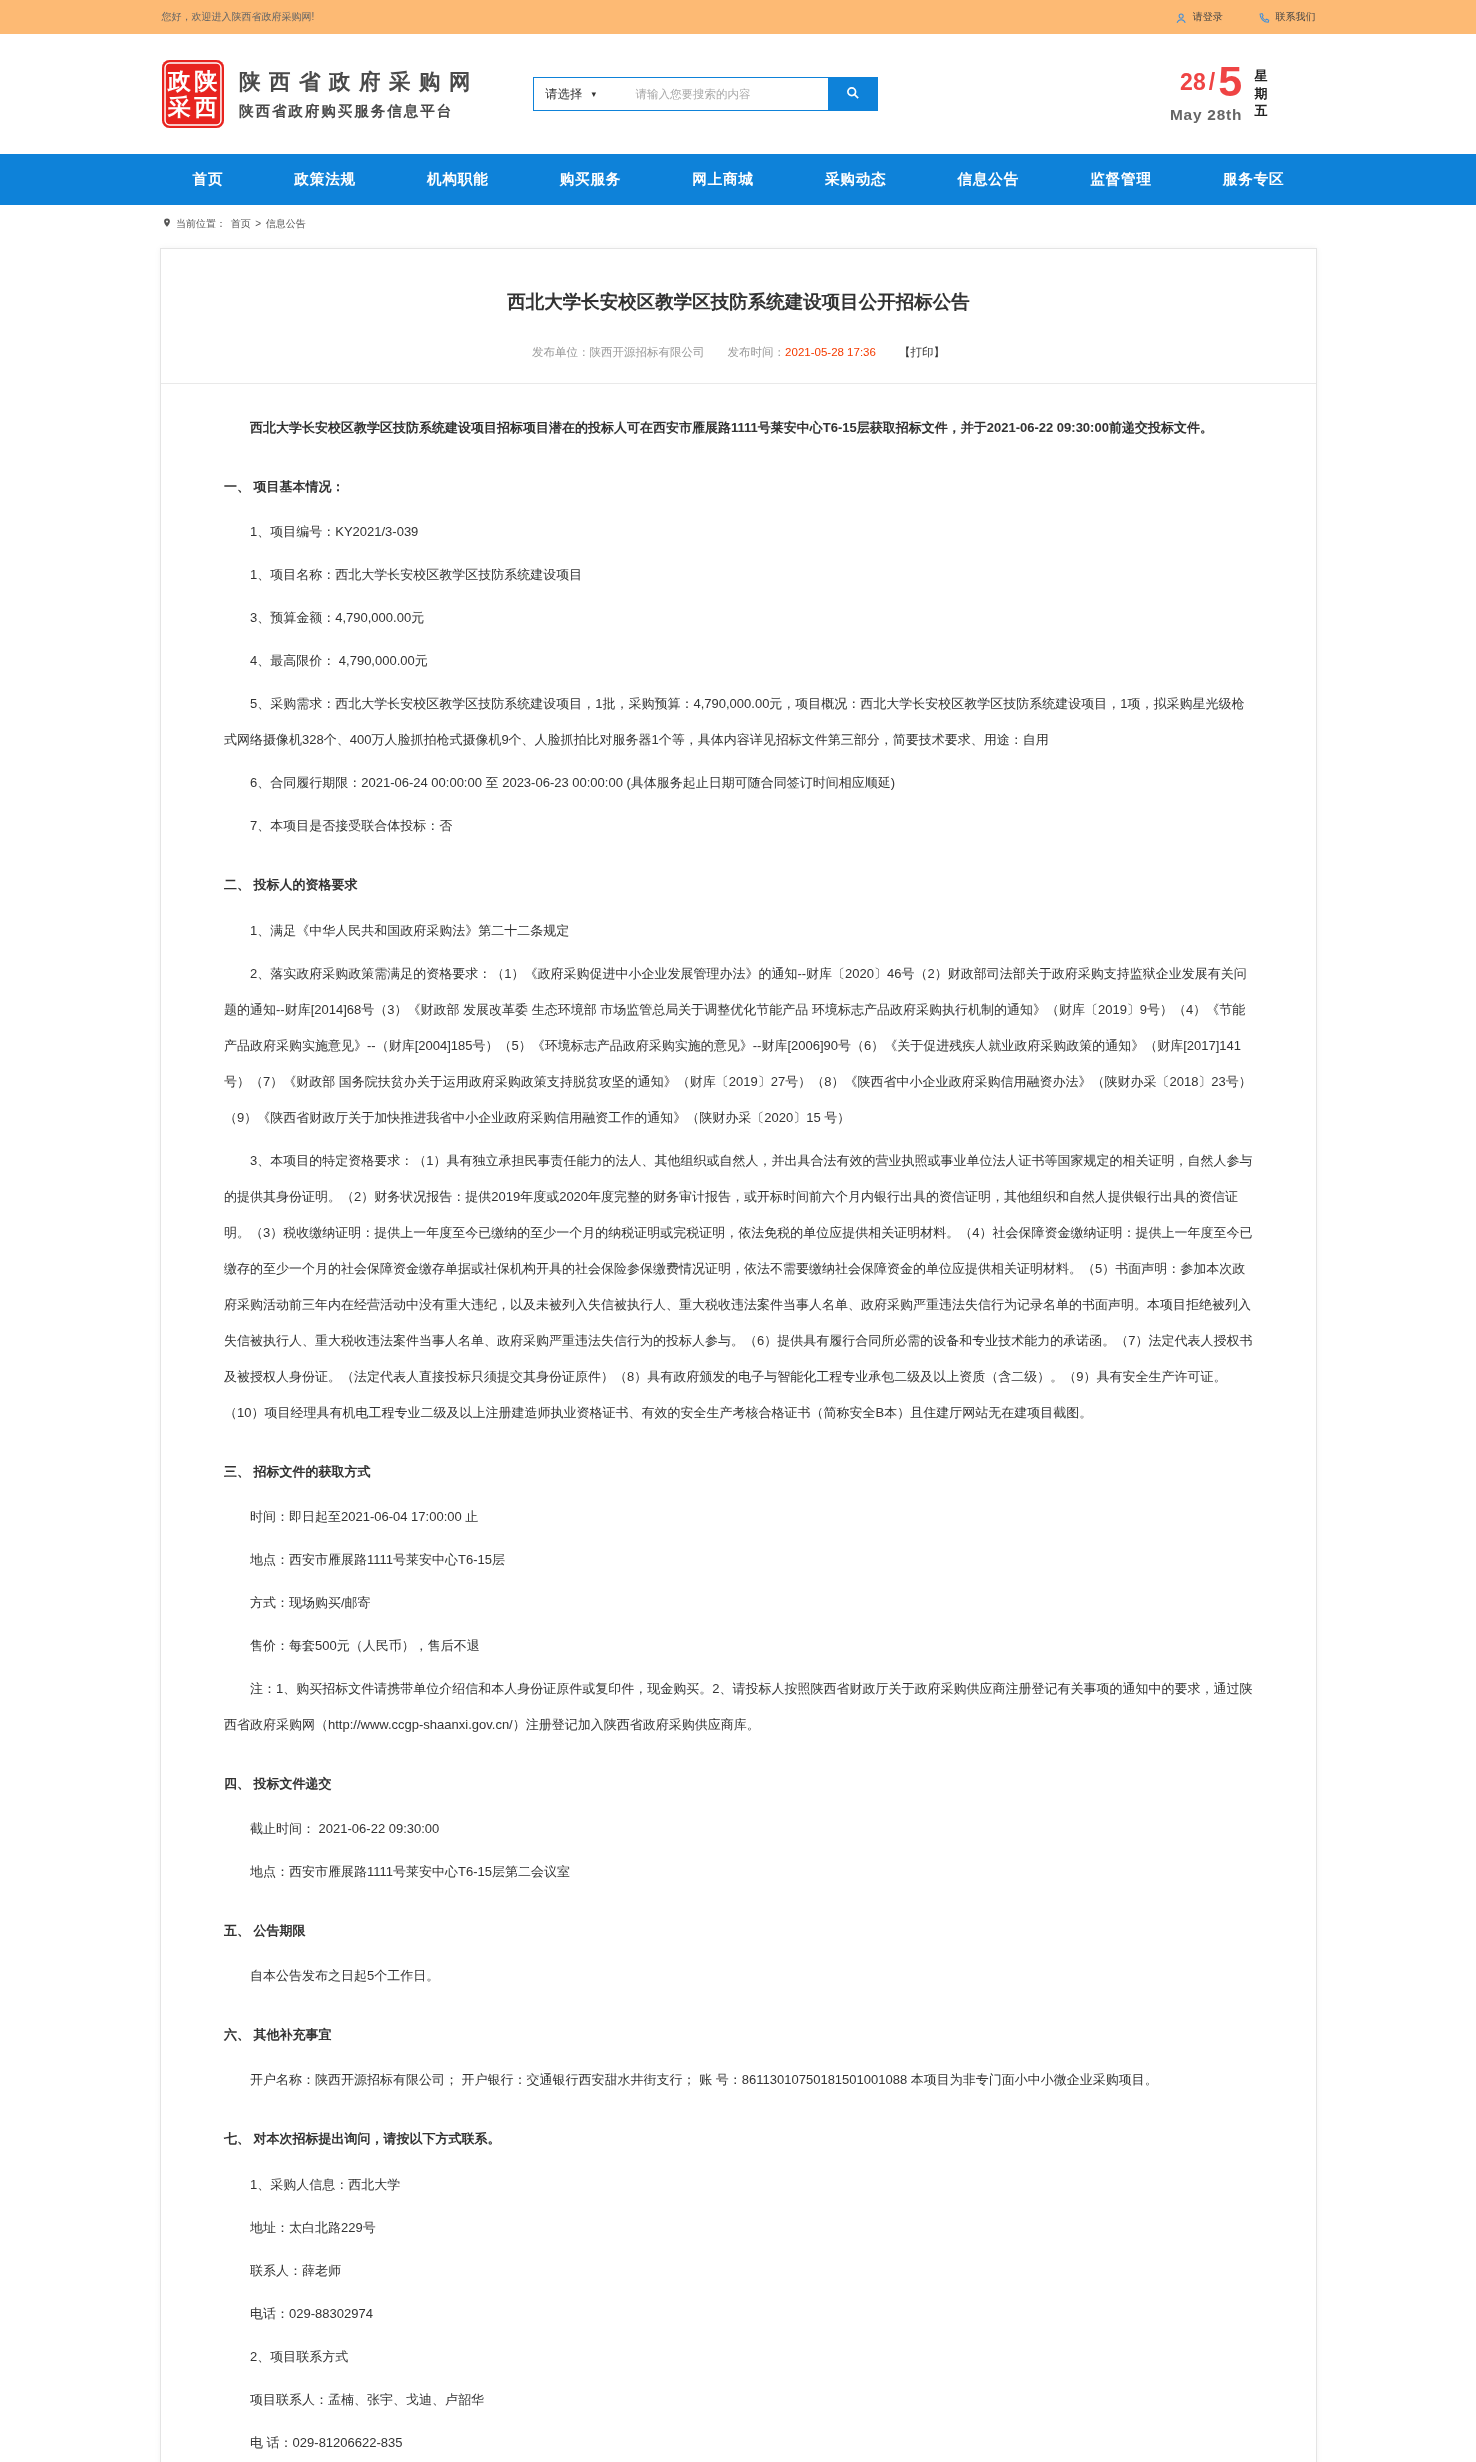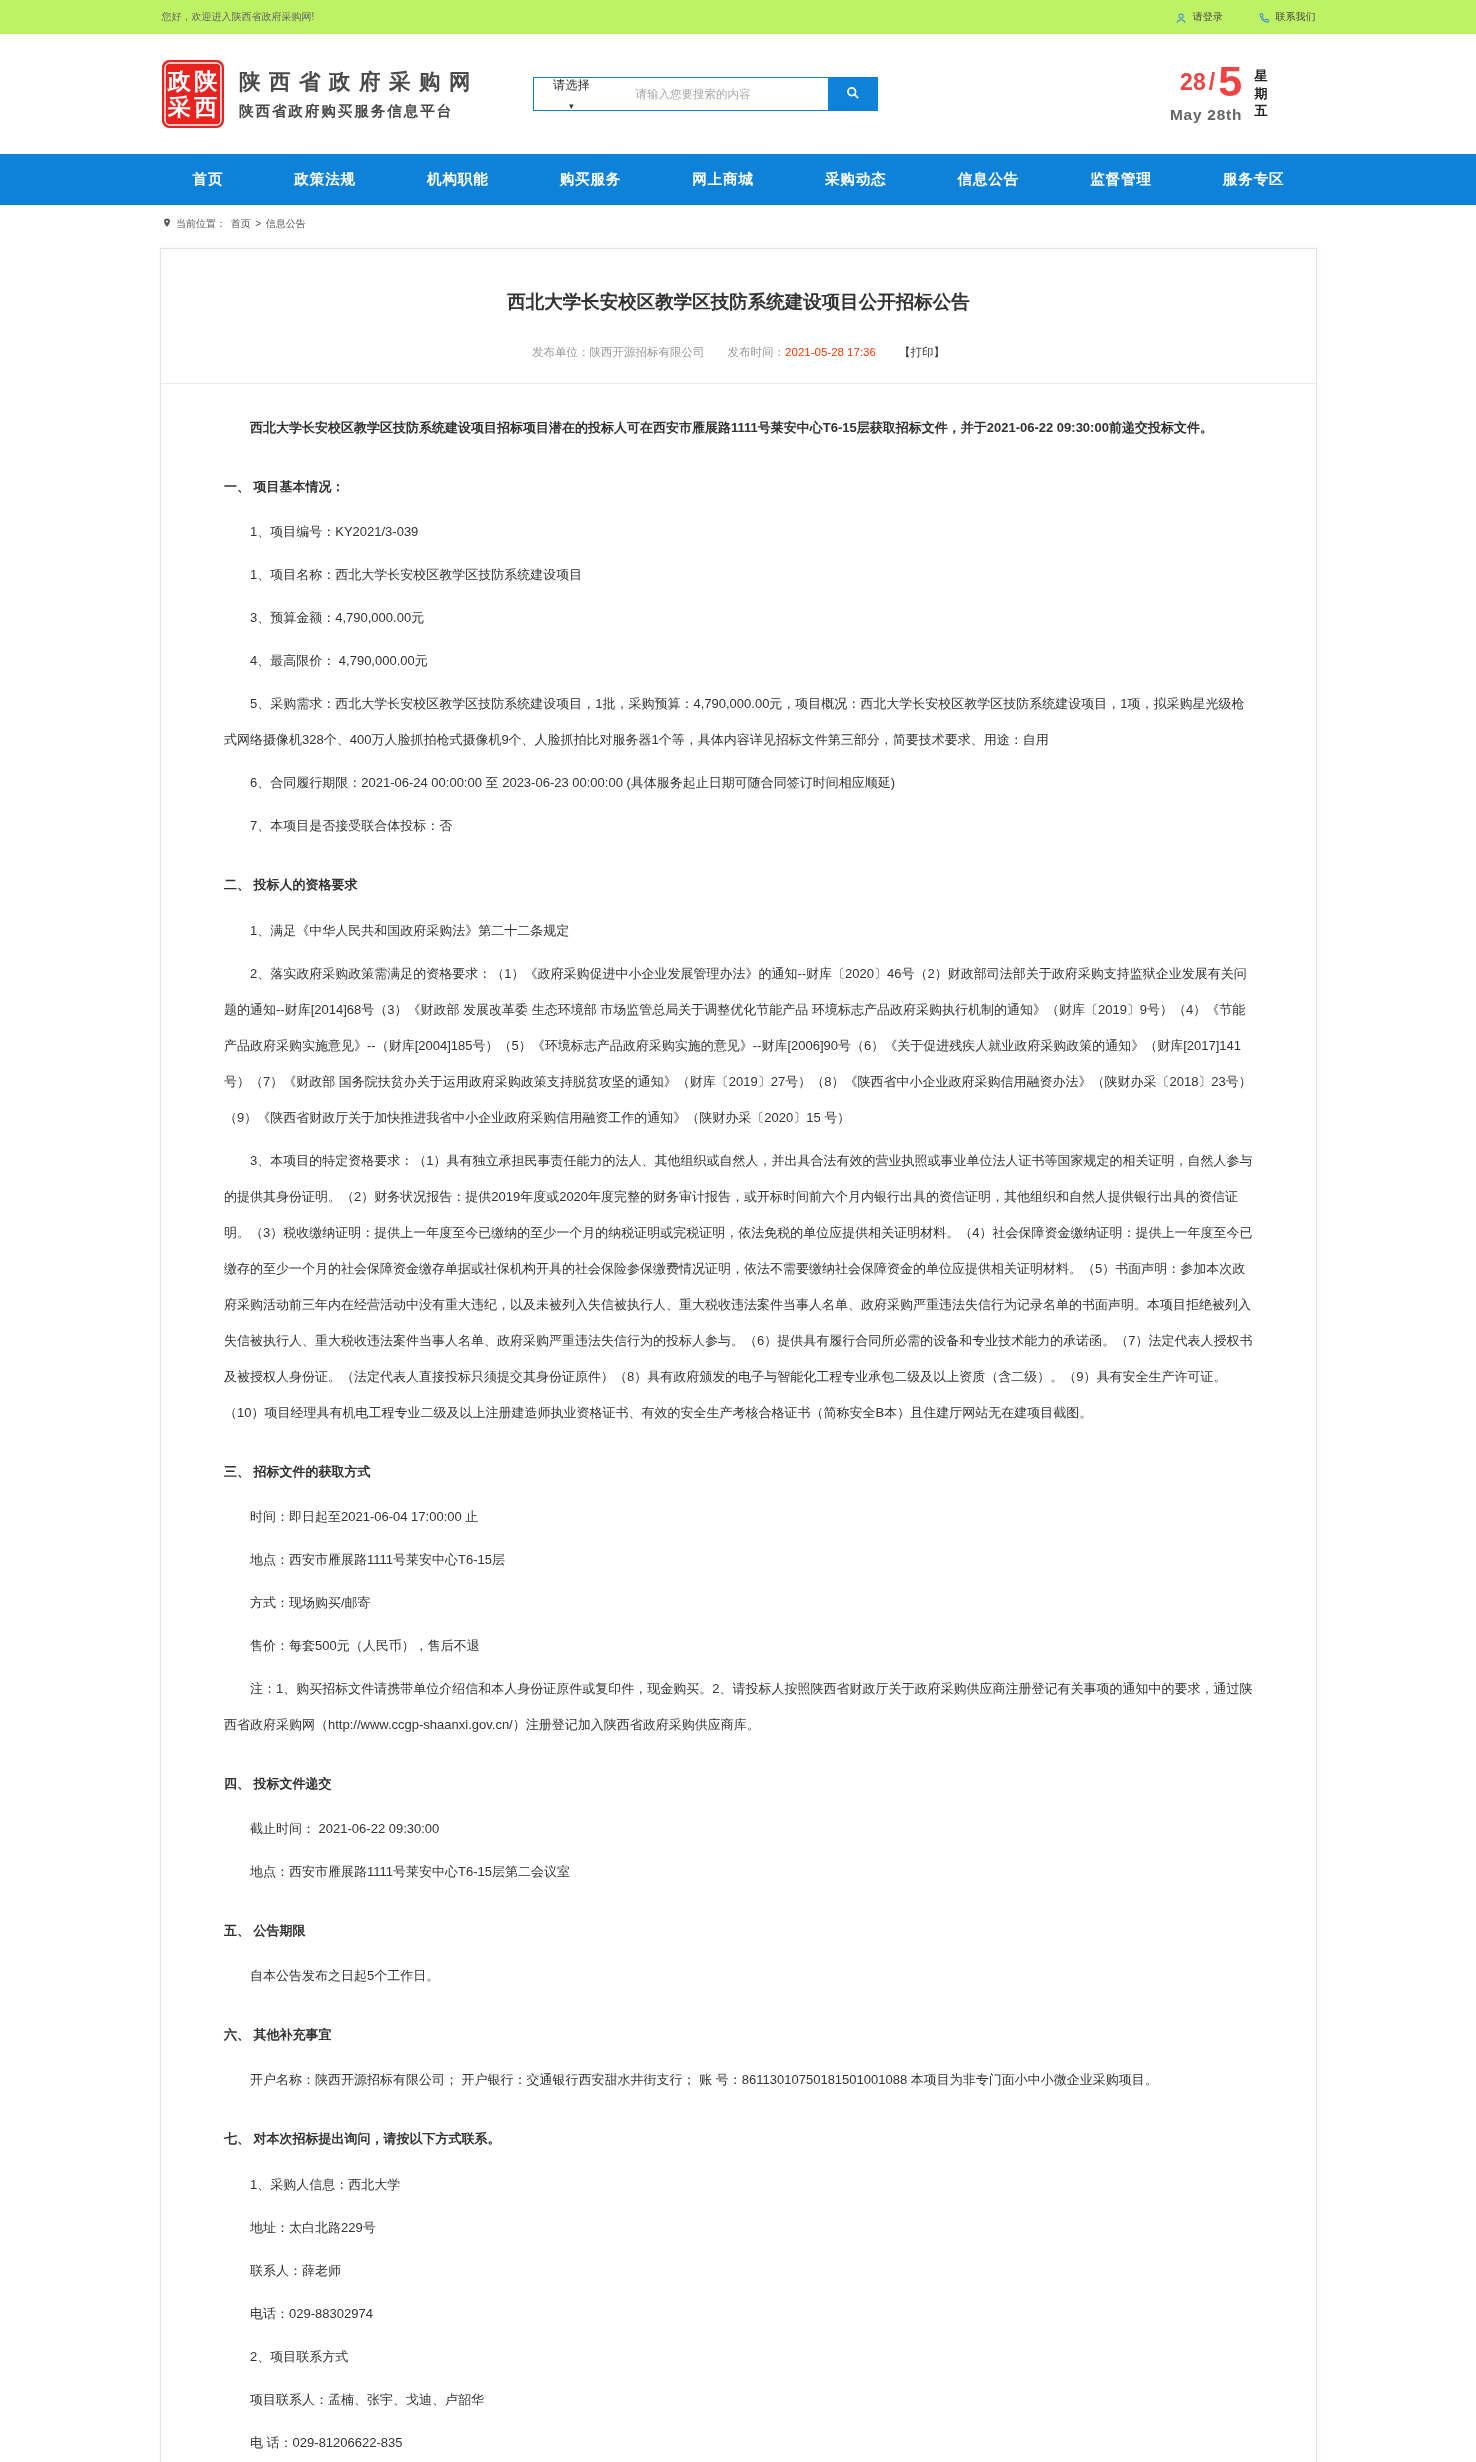--- a/index.html
+++ b/index.html
@@ -5,21 +5,21 @@
   * { box-sizing: border-box; margin: 0; padding: 0; }
   html,body { background:#fff; }
   body {
     width: 1477px; min-height: 2462px;
     font-family: "Liberation Sans", "DejaVu Sans", sans-serif;
     color:#333;
   }
   .container { width: 1154px; margin: 0 auto; }
 
   
-  .topbar { background:#bef264; height:34px; font-size:10px; color:#666; }
+  .topbar { background:#fdba74; height:34px; font-size:10px; color:#666; }
   .topbar .container { display:flex; align-items:center; height:100%; }
   .topbar-right { margin-left:auto; display:flex; align-items:center; gap:35px; }
   .top-link { display:flex; align-items:flex-end; gap:5.4px; color:#444; cursor:pointer; font-size:10px; }
   .top-link svg { display:block; }
 
   
   .masthead { background:#fff; height:120px; }
   .masthead .container { display:flex; align-items:center; height:100%; }
   .logo-group { display:flex; align-items:center; }
   .seal {
@@ -27,21 +27,21 @@
     display:grid; grid-template-columns:1fr 1fr; align-content:center;
     box-shadow: inset 0 0 0 2.3px #e8231f, inset 0 0 0 3.8px #ffffff;
     padding:6.2px 4.6px;
   }
   .seal span { color:#fff; font-weight:700; font-size:23px; line-height:26px; text-align:center; }
   .brand { margin-left:15.4px; }
   .brand-line1 { font-size:21.5px; font-weight:700; color:#4a4a4a; letter-spacing:8.5px; }
   .brand-line2 { font-size:14.6px; font-weight:700; color:#4a4a4a; letter-spacing:1.9px; margin-top:5.4px; }
 
   .searchbox { margin-left:54px; width:345px; height:34px; border:1.5px solid #0e82d9; display:flex; align-items:stretch; background:#fff; }
-  .search-select { width:75px; display:flex; align-items:center; justify-content:center; gap:7.7px; font-size:12.3px; color:#333; cursor:pointer;flex-direction:column; }
+  .search-select { width:75px; display:flex; align-items:center; justify-content:center; gap:7.7px; font-size:12.3px; color:#333; cursor:pointer; }
   .search-caret { font-size:7.7px; color:#333; }
   .search-input { flex:1; border:none; outline:none; font-size:11.5px; color:#333; padding:0 4.6px; font-family:inherit;margin-left:22px; }
   .search-input::placeholder { color:#a9a9a9; }
   .search-btn { width:49px; background:#0e82d9; border:none; cursor:pointer; display:flex; align-items:center; justify-content:center; }
 
   .date-widget { margin-left:auto; margin-right:48px; display:flex; align-items:center; }
   .date-left { text-align:center; }
   .date-nums { display:flex; align-items:center; justify-content:flex-end; color:#ef4444; font-weight:700; }
   .date-day { font-size:23px; line-height:26px; }
   .date-slash { font-size:23px; line-height:26px; margin:0 3.1px; }

